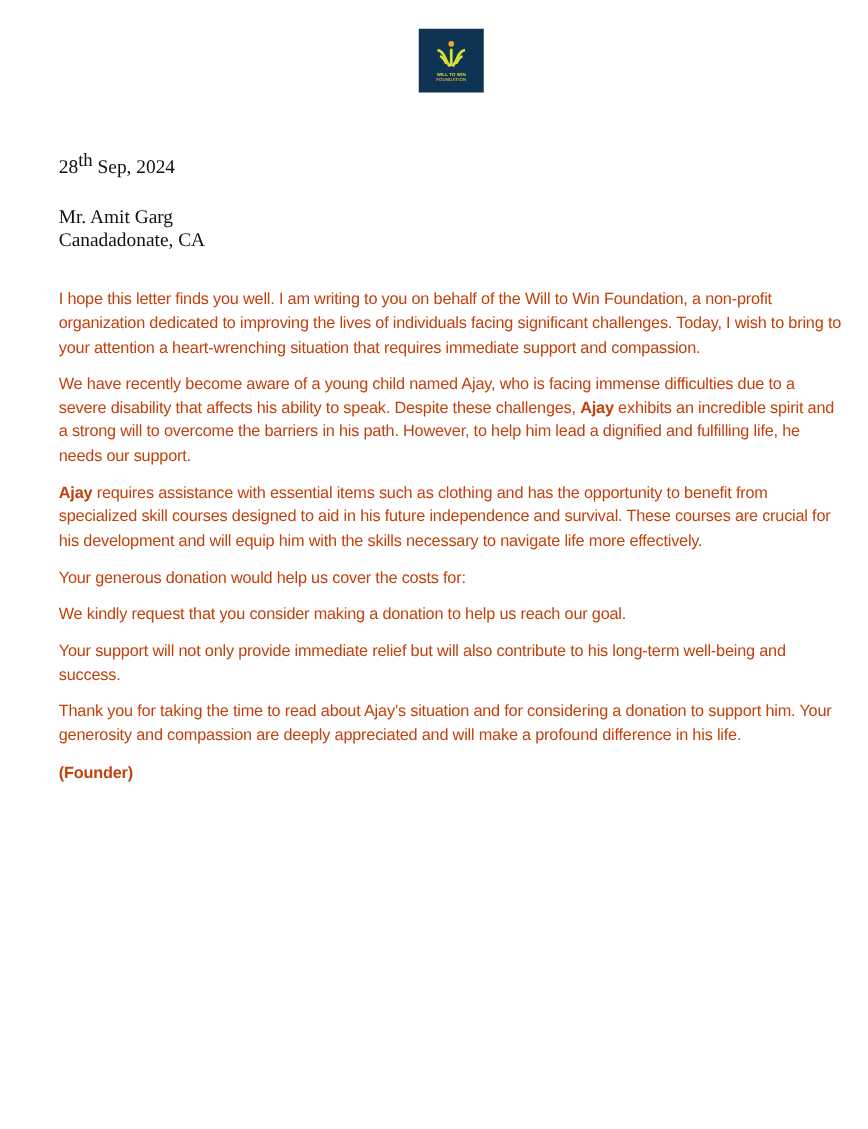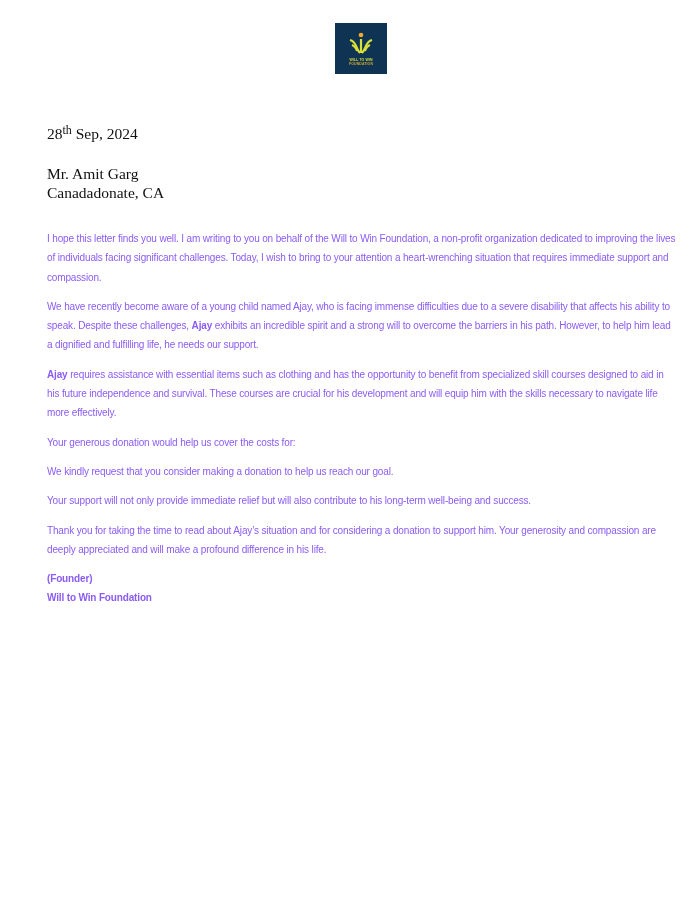--- a/index.html
+++ b/index.html
@@ -8,25 +8,25 @@
       position: absolute; left: 335px; top: 23px; width: 52px; height: 51px;
       background: #0f3352; display: flex; flex-direction: column; align-items: center; justify-content: center;
     }
     .logo svg { display: block; }
     .logo-text {
       font-family: "Liberation Sans", sans-serif; font-size: 3.5px; line-height: 4px; color: #d8df3a;
       text-align: center; font-weight: bold; letter-spacing: 0.1px;
     }
     .serif { font-family: "Liberation Serif", serif; font-size: 15.5px; color: #111; }
     .date { position: absolute; left: 47px; top: 125px; }
-    .date sup { font-size: 12px; vertical-align: 5px; line-height: 0; }
+    .date sup { font-size: 15px; vertical-align: 5px; line-height: 0; }
     .recipient { position: absolute; left: 47px; top: 164px; line-height: 19px; }
     .body {
       position: absolute; left: 47px; top: 229px; width: 630px;
-      font-family: "Liberation Sans", sans-serif; font-size: 10px; line-height: 19.3px; color: #8b5cf6;
+      font-family: "Liberation Sans", sans-serif; font-size: 13px; line-height: 19.3px; color: #c2410c;
       letter-spacing: -0.15px;
     }
     .body p { margin: 0 0 10px 0; }
     .body b { font-weight: bold; }
     .body ol { margin: 0 0 10px 0; padding-left: 49px; }
     .body ol li { margin-bottom: 10px; padding-left: 0; }
     .body ol li:last-child { margin-bottom: 0; }
     .sig p { margin: 0 0 10px 0; }
     .tight { margin-bottom: 0 !important; }
   </style>
@@ -56,15 +56,14 @@
 <div class="body">
   <p>I hope this letter finds you well. I am writing to you on behalf of the Will to Win Foundation, a non-profit organization dedicated to improving the lives of individuals facing significant challenges. Today, I wish to bring to your attention a heart-wrenching situation that requires immediate support and compassion.</p>
   <p><span>We have recently become aware of a young child named Ajay, who is facing immense difficulties due to a severe disability that affects his ability to speak. Despite these challenges, </span><b>Ajay</b><span> exhibits an incredible spirit and a strong will to overcome the barriers in his path. However, to help him lead a dignified and fulfilling life, he needs our support.</span></p>
   <p><b>Ajay</b><span> requires assistance with essential items such as clothing and has the opportunity to benefit from specialized skill courses designed to aid in his future independence and survival. These courses are crucial for his development and will equip him with the skills necessary to navigate life more effectively.</span></p>
   <p>Your generous donation would help us cover the costs for:</p>
   <p>We kindly request that you consider making a donation to help us reach our goal.</p>
   <p>Your support will not only provide immediate relief but will also contribute to his long-term well-being and success.</p>
   <p>Thank you for taking the time to read about Ajay’s situation and for considering a donation to support him. Your generosity and compassion are deeply appreciated and will make a profound difference in his life.</p>
   <div class="sig">
     <p class="tight"><b>(Founder)</b></p>
-    <p><b>Will to Win Foundation</b></p>
   </div>
 </div>
 
 </body></html>

